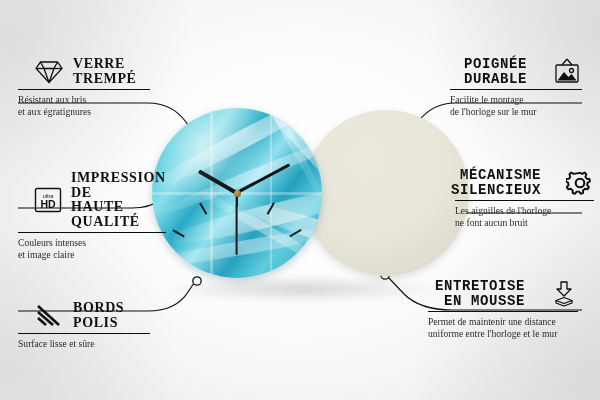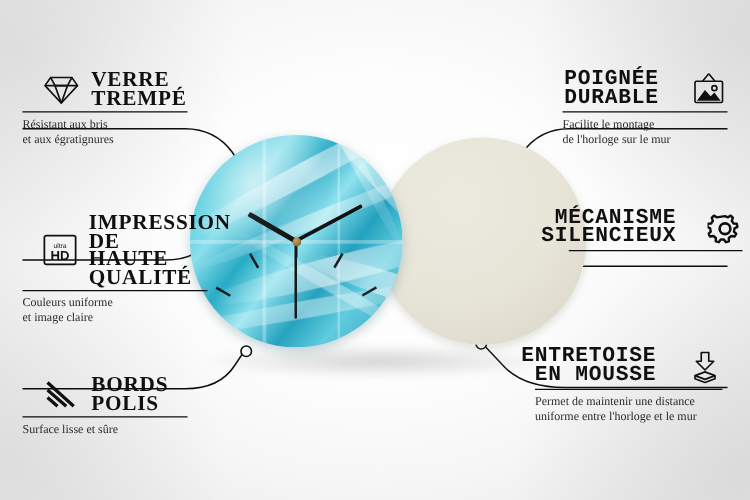--- a/index.html
+++ b/index.html
@@ -112,21 +112,21 @@
   .callout .headrow {
     display: flex;
     align-items: center;
     gap: 9px;
   }
   .callout.left .headrow  { justify-content: flex-start; }
   .callout.right .headrow { justify-content: flex-end; }
   .callout .title {
     font-family: "Liberation Serif", serif;
     font-weight: bold;
-    font-size: 17px;
+    font-size: 14px;
     letter-spacing: 0.6px;
     line-height: 14.5px;
     color: #101010;
     text-transform: uppercase;
     white-space: pre-line;
   }
   .callout.right .title { text-align: right; font-family: Liberation Mono, monospace; }
   .rule {
     height: 1.4px;
     background: #0d0d0d;
@@ -232,21 +232,21 @@
         <svg width="28" height="26" viewBox="0 0 28 26">
           <rect x="1.5" y="1.5" width="25" height="23" fill="none" stroke="#101010" stroke-width="1.4" rx="1.5"></rect>
           <text x="14" y="11" font-family="Liberation Sans, sans-serif" font-size="5.4" fill="#101010" text-anchor="middle">ultra</text>
           <text x="14" y="21" font-family="Liberation Sans, sans-serif" font-size="10.5" font-weight="bold" fill="#101010" text-anchor="middle">HD</text>
         </svg>
       </span>
       <span class="title">IMPRESSION DE
 HAUTE QUALITÉ</span>
     </div>
     <div class="rule"></div>
-    <div class="desc">Couleurs uniforme
+    <div class="desc">Couleurs intenses
 et image claire</div>
   </div>
 
   <div class="callout left" style="left:18px; top:277px; width:132px;margin-top:24px;">
     <div class="headrow">
       <span class="icon">
         <svg width="30" height="24" viewBox="0 0 30 24" stroke="#101010" fill="none">
           <path d="M4,2 L25,21" stroke-width="2.6"></path>
           <path d="M4,8 L19,21" stroke-width="2.6"></path>
           <path d="M4,14 L12,21" stroke-width="2.6"></path>
@@ -282,20 +282,22 @@
       <span class="title">MÉCANISME
 SILENCIEUX</span>
       <span class="icon">
         <svg width="28" height="28" viewBox="0 0 28 28" fill="none" stroke="#101010" stroke-width="2.1" stroke-linejoin="round">
           <path d="M14,3.2 l2.6,1.1 2.4,-1.5 1.9,2.0 -1.0,2.6 1.6,2.3 2.8,0.2 0.5,2.7 -2.5,1.3 -0.5,2.8 2.0,2.0 -1.5,2.3 -2.8,-0.5 -2.2,1.8 0.1,2.8 -2.7,0.8 -1.6,-2.3 -2.8,0 -1.6,2.3 -2.7,-0.8 0.1,-2.8 -2.2,-1.8 -2.8,0.5 -1.5,-2.3 2.0,-2.0 -0.5,-2.8 -2.5,-1.3 0.5,-2.7 2.8,-0.2 1.6,-2.3 -1.0,-2.6 1.9,-2.0 2.4,1.5 z" transform="scale(0.92) translate(1.2,1.0)"></path>
           <circle cx="14" cy="14" r="4.3"></circle>
         </svg>
       </span>
     </div>
     <div class="rule"></div>
+    <div class="desc">Les aiguilles de l'horloge
+ne font aucun bruit</div>
   </div>
 
   <div class="callout right" style="left:428px; top:279px; width:150px;">
     <div class="headrow">
       <span class="title">ENTRETOISE
 EN MOUSSE</span>
       <span class="icon">
         <svg width="28" height="28" viewBox="0 0 28 28" fill="none" stroke="#101010" stroke-width="1.3" stroke-linejoin="round">
           <path d="M11,2 h6 v7 h4 l-7,7 -7,-7 h4 z"></path>
           <path d="M14,17.5 l8,3 -8,3 -8,-3 z"></path>

